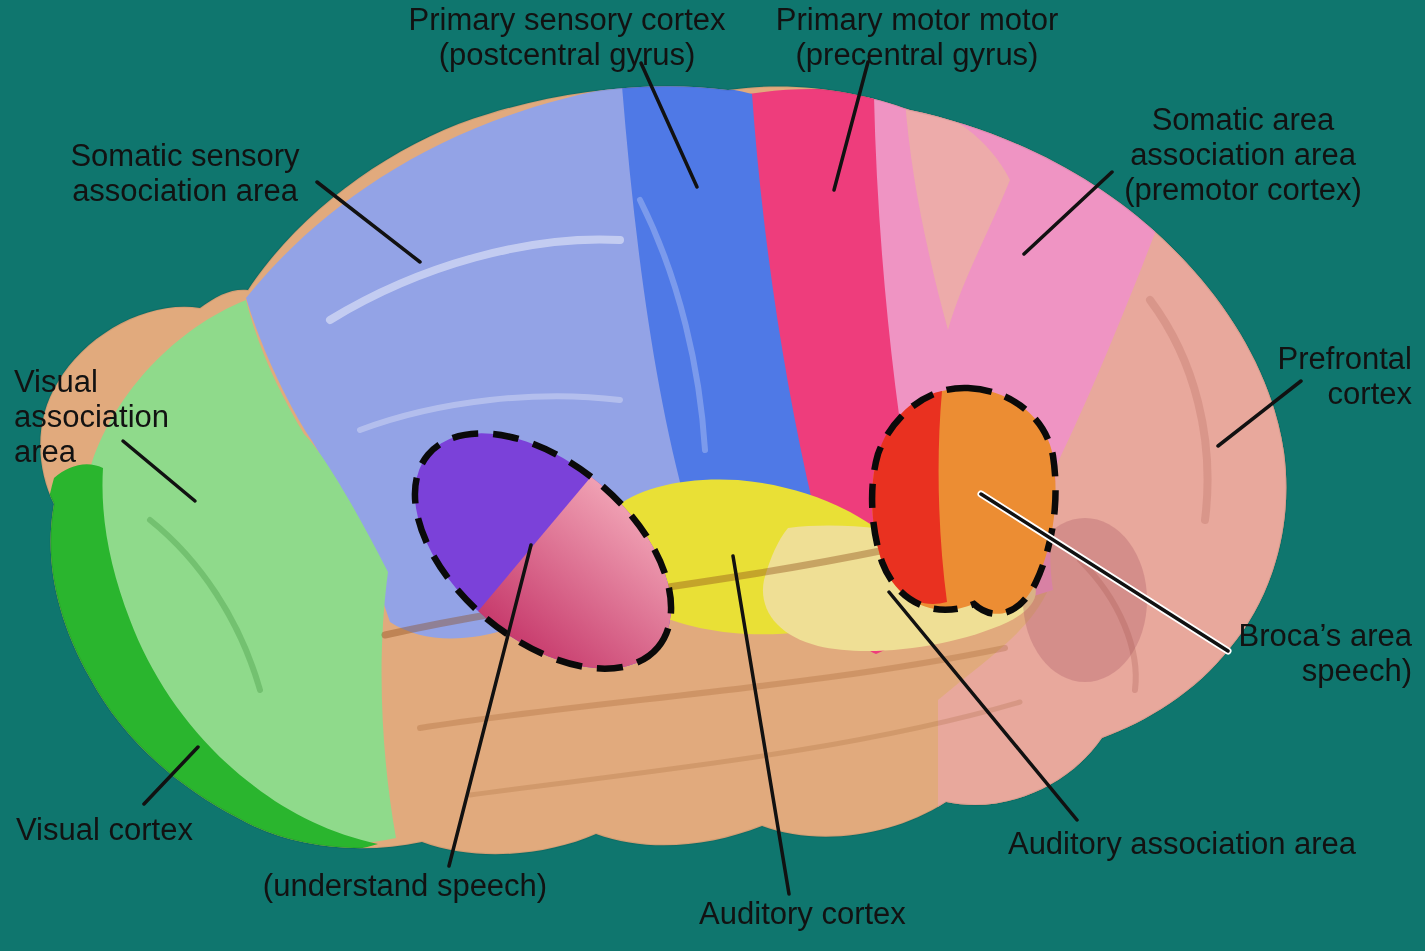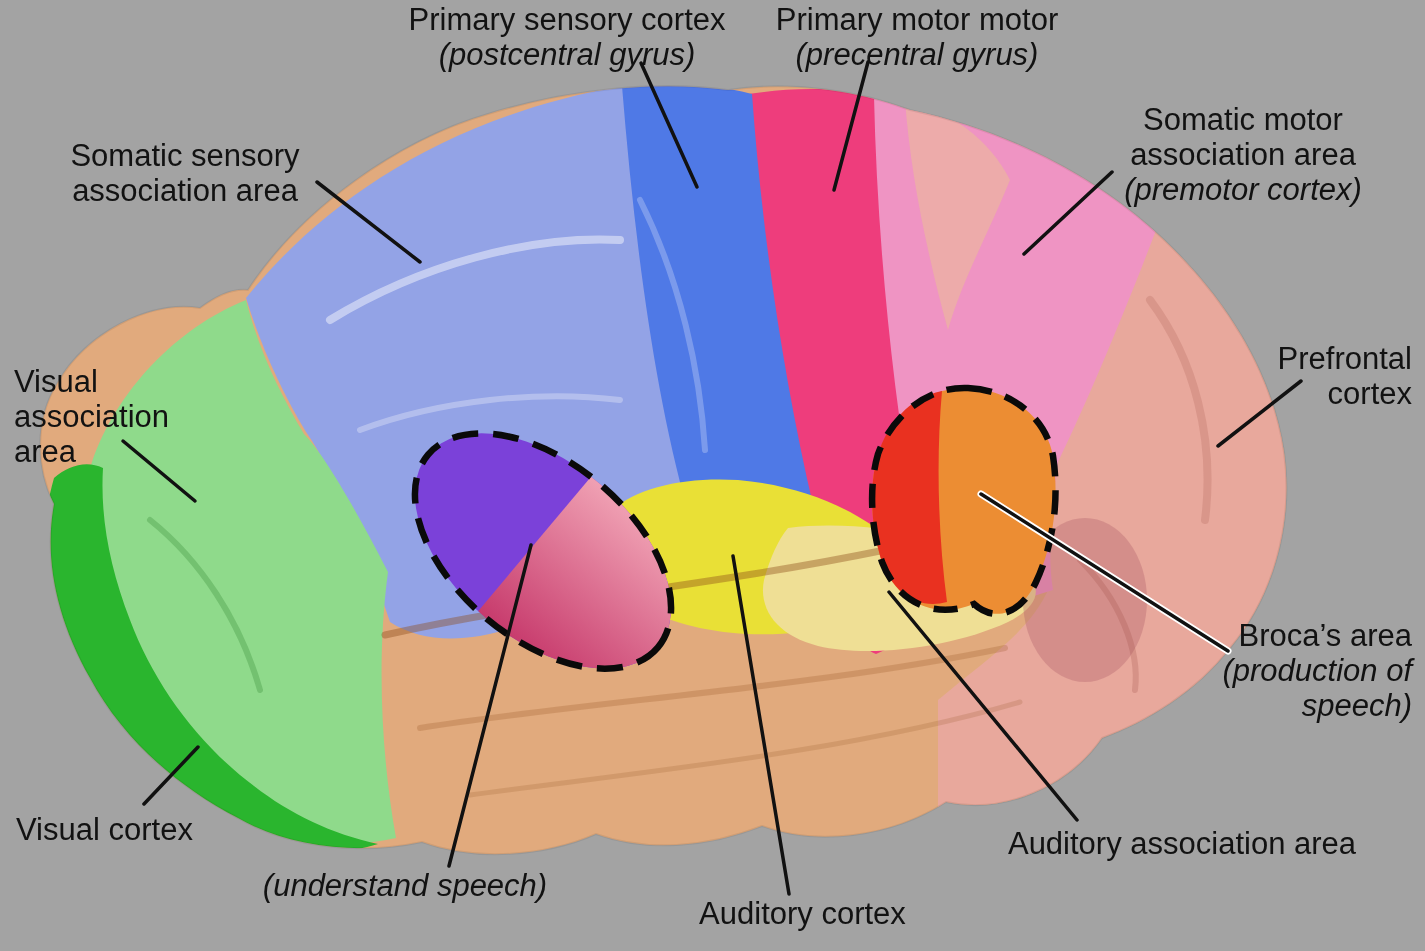--- a/index.html
+++ b/index.html
@@ -1,24 +1,24 @@
 <!DOCTYPE html>
 <html><head>
 <meta charset="utf-8">
 <style>
   html,body{margin:0;padding:0;background:#ffffff;}
-  .stage{position:relative;width:1425px;height:951px;background:#a3a3a3;overflow:hidden;
+  .stage{position:relative;width:1425px;height:951px;background:#0f766e;overflow:hidden;
          font-family:"Liberation Sans", sans-serif;}
   .stage svg{position:absolute;left:0;top:0;}
   .lbl{position:absolute;color:#121212;font-size:31px;line-height:35px;white-space:nowrap;}
   .lbl div{white-space:nowrap;}
   .ctr{text-align:center;}
   .lft{text-align:left;margin-left:6px;}
   .rgt{text-align:right;}
-  .it{font-style:italic;}
+  .it{}
 </style>
 </head>
 <body>
 
 <div class="stage">
 
 <svg width="1425" height="951" viewBox="0 0 1425 951">
   <defs>
     <clipPath id="brainClip">
       <path d="M 248 290
@@ -190,21 +190,21 @@
   <div>Primary sensory cortex</div>
   <div class="it">(postcentral gyrus)</div>
 </div>
 
 <div class="lbl ctr" style="left:752px;top:2px;width:330px;">
   <div>Primary motor motor</div>
   <div class="it">(precentral gyrus)</div>
 </div>
 
 <div class="lbl ctr" style="left:1083px;top:102px;width:320px;">
-  <div>Somatic motor</div>
+  <div>Somatic area</div>
   <div>association area</div>
   <div class="it">(premotor cortex)</div>
 </div>
 
 <div class="lbl ctr" style="left:30px;top:138px;width:310px;">
   <div>Somatic sensory</div>
   <div>association area</div>
 </div>
 
 <div class="lbl lft" style="left:8px;top:364px;width:230px;">
@@ -224,21 +224,20 @@
 <div class="lbl ctr" style="left:650px;top:896px;width:305px;">
   <div>Auditory cortex</div>
 </div>
 
 <div class="lbl ctr" style="left:962px;top:826px;width:440px;">
   <div>Auditory association area</div>
 </div>
 
 <div class="lbl rgt" style="left:1120px;top:618px;width:292px;">
   <div>Broca’s area</div>
-  <div class="it">(production of</div>
   <div class="it">speech)</div>
 </div>
 
 <div class="lbl rgt" style="left:1180px;top:341px;width:232px;">
   <div>Prefrontal</div>
   <div>cortex</div>
 </div>
 
 </div>
 

